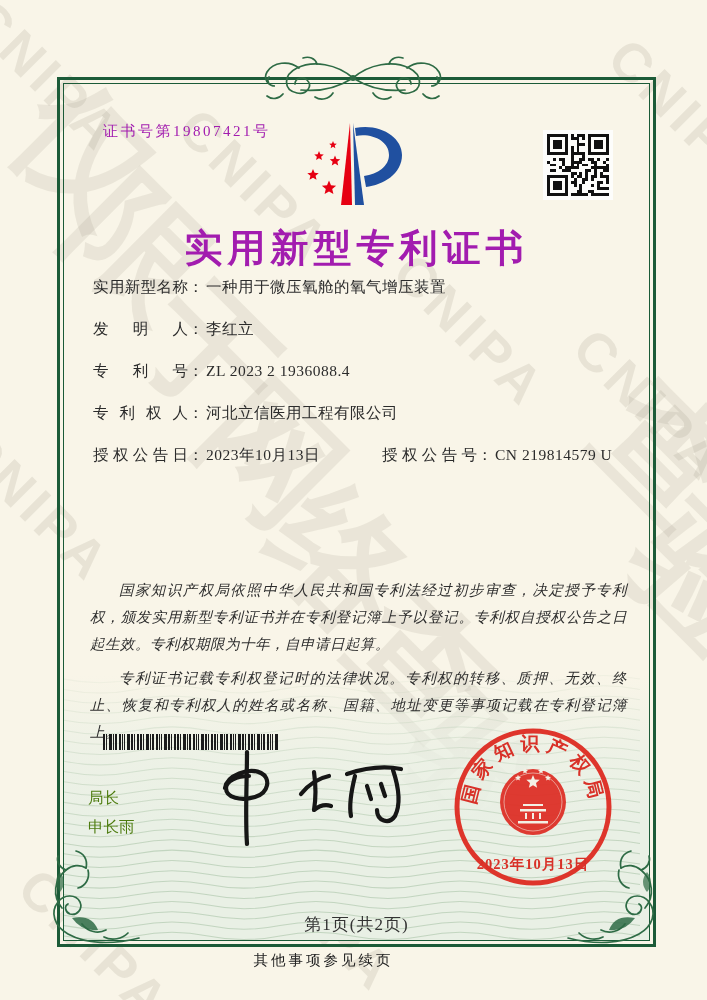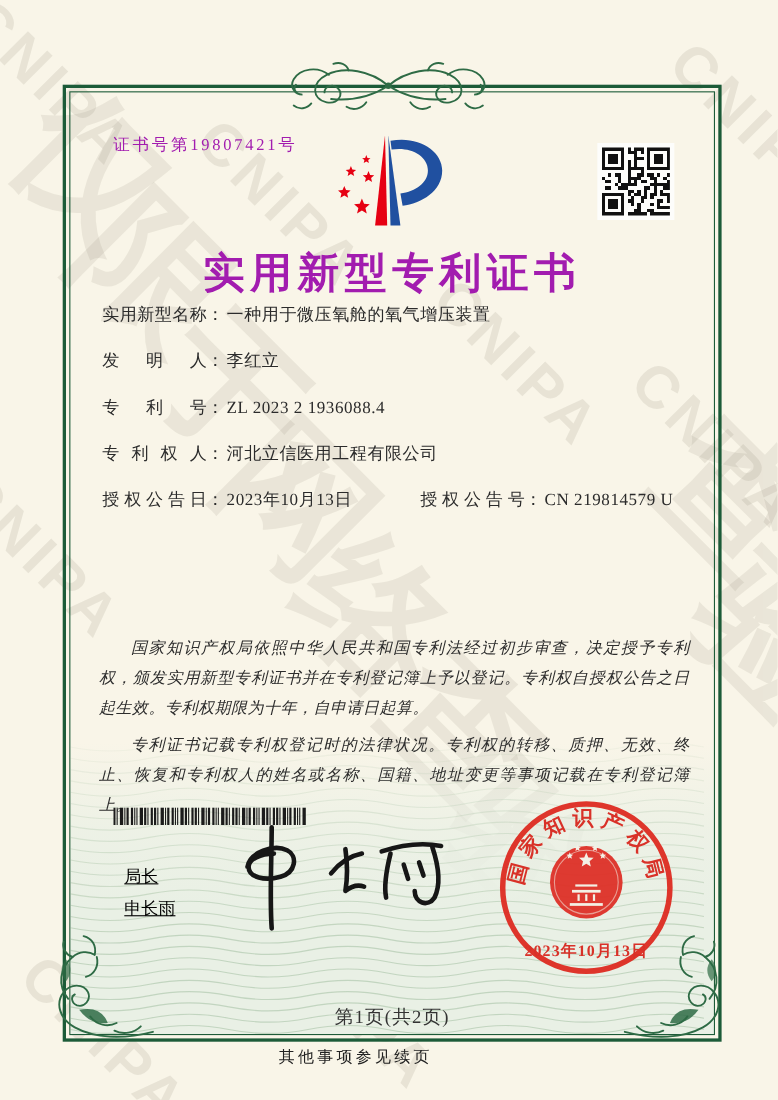--- a/index.html
+++ b/index.html
@@ -36,22 +36,22 @@
   .flabel{display:inline-block;width:95px;text-align:justify;text-align-last:justify;vertical-align:top;}
   .fcolon{display:inline-block;width:18px;}
   .fvalue{letter-spacing:.5px;}
   .pair2{margin-left:62px;}
   
   .notice{position:absolute;left:30px;top:497px;width:537px;font-size:14.5px;font-style:italic;
           line-height:1.85;letter-spacing:.5px;color:#2d2d2d;text-align:justify;z-index:3;}
   .notice p{margin:0 0 8px;text-indent:2em;}
   
   .barcode{position:absolute;left:43px;top:654px;width:178px;height:16px;z-index:3;}
-  .officer{position:absolute;left:53px;top:703px;font-family:"Liberation Sans",sans-serif;
-           font-size:15.5px;line-height:1.9;color:#000000;z-index:3;text-decoration:underline;}
+  .officer{position:absolute;left:28px;top:703px;font-family:"Liberation Sans",sans-serif;
+           font-size:15.5px;line-height:1.9;color:#4d7c0f;z-index:3;}
   .sig{position:absolute;left:135px;top:658px;z-index:3;}
   .seal{position:absolute;left:392px;top:646px;z-index:6;opacity:.94;}
   .page-no{position:absolute;left:0;top:833px;width:100%;text-align:center;font-size:17px;
            letter-spacing:1px;color:#333;z-index:3;}
   .footer-note{position:absolute;left:-30px;top:951px;width:100%;text-align:center;
                font-size:14.5px;letter-spacing:3px;color:#222;z-index:3;}
 </style>
 </head>
 <body>
 

